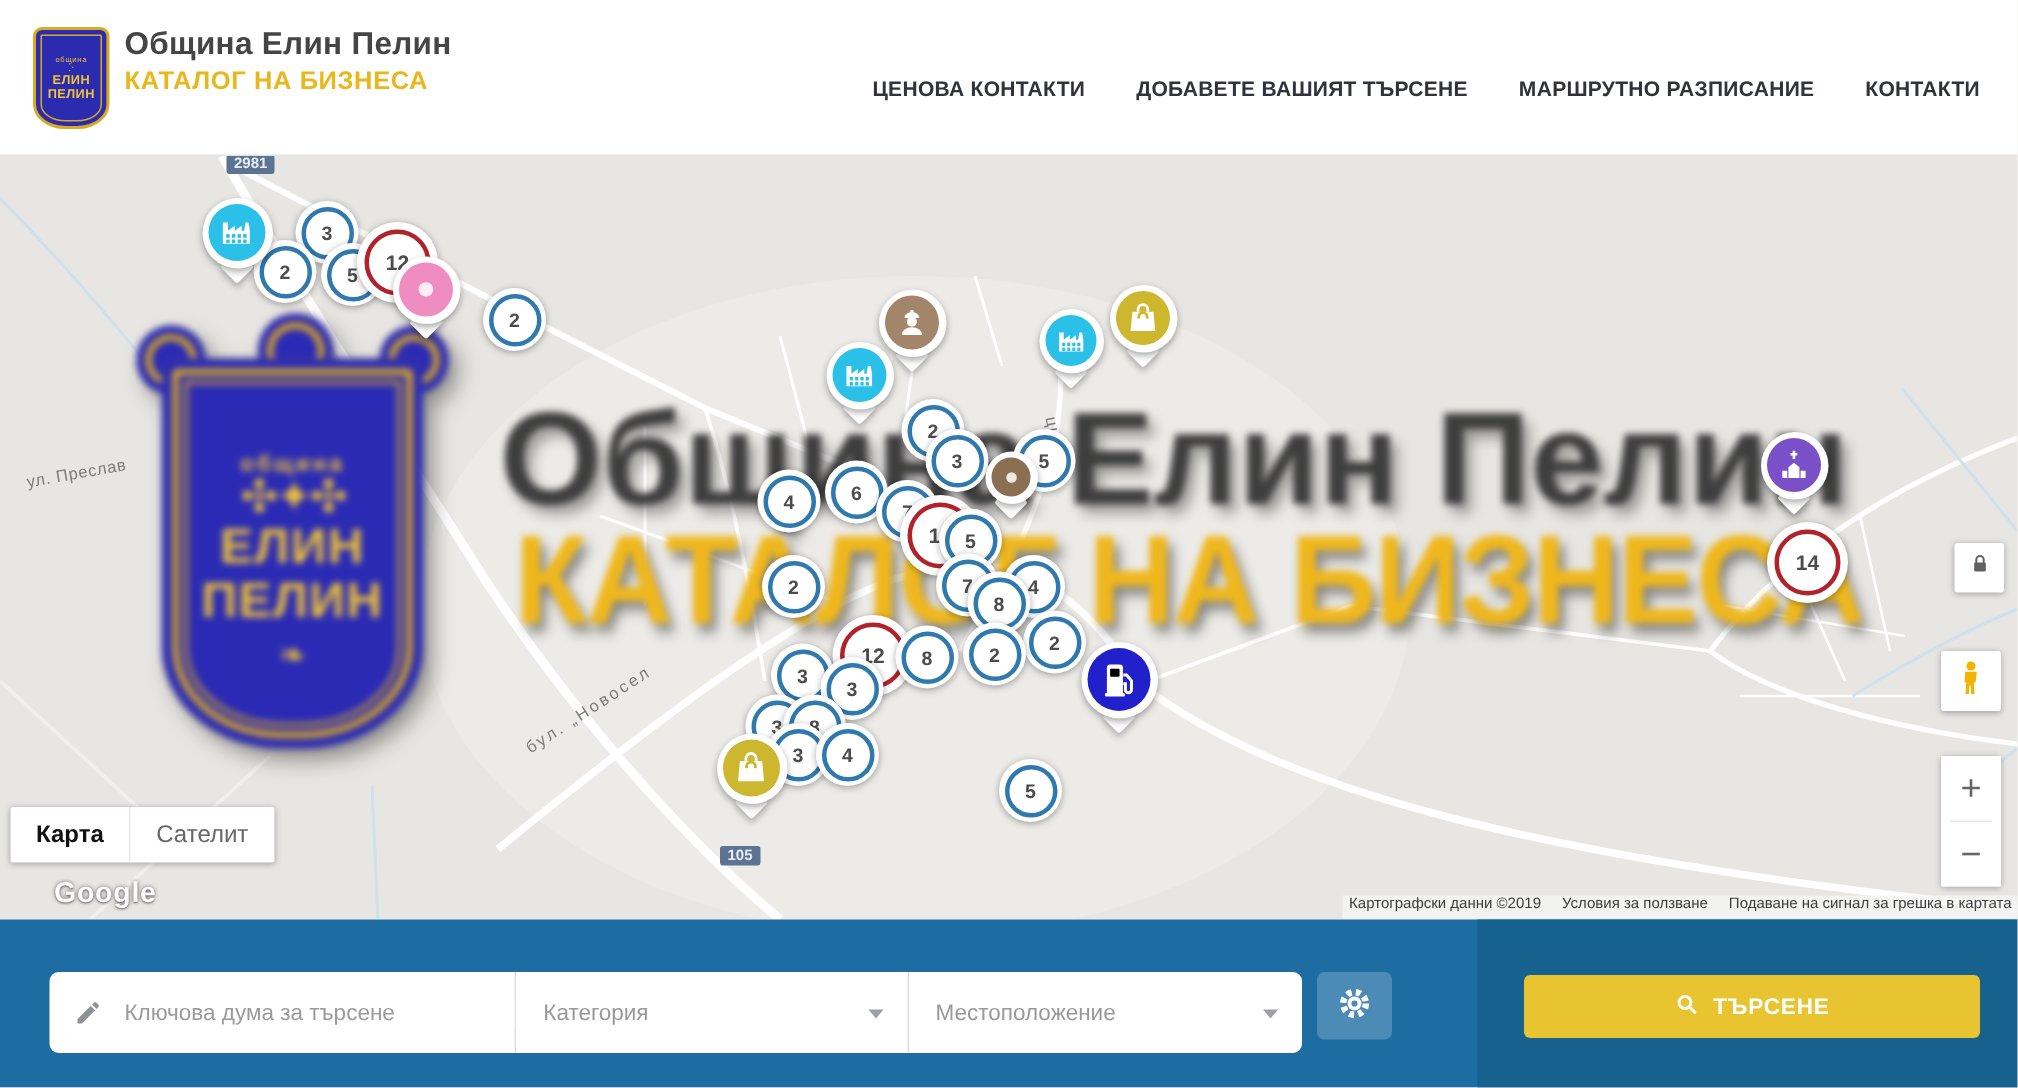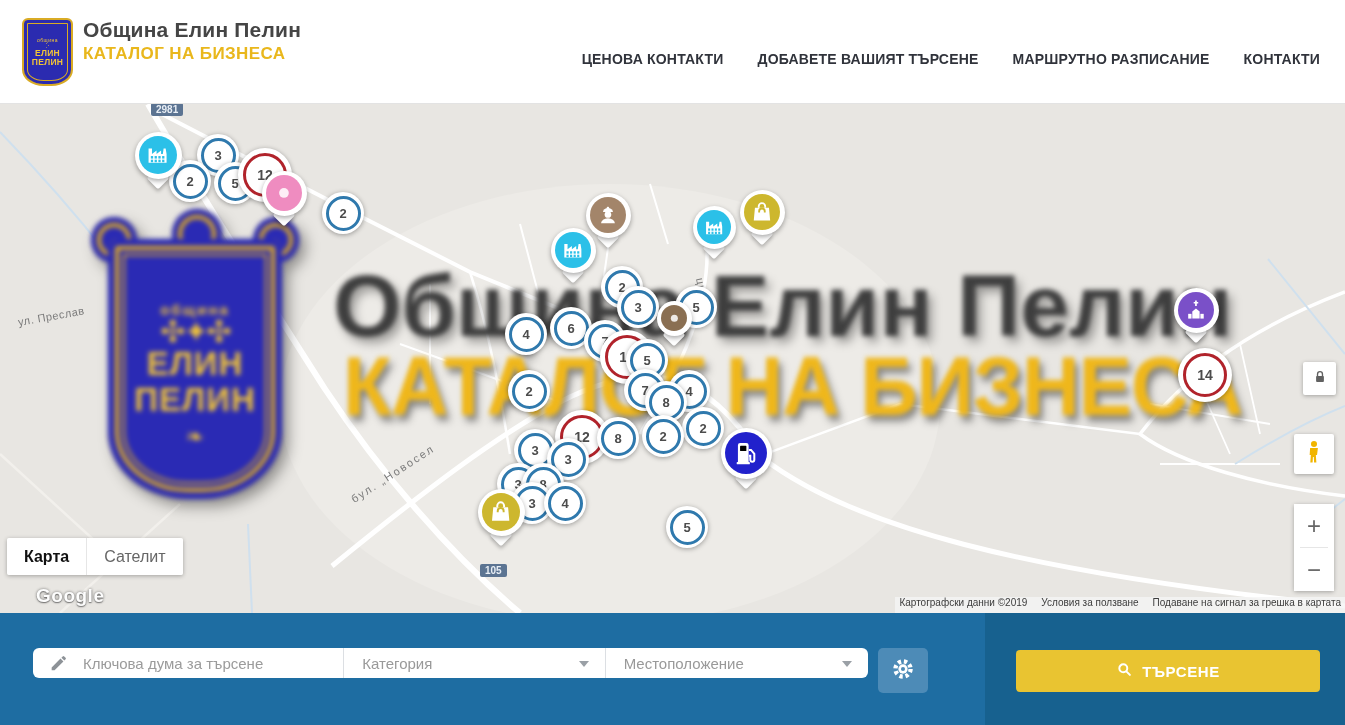--- a/index.html
+++ b/index.html
@@ -77,21 +77,21 @@
   .ctl-lock{left:1303px;top:258px;width:33px;height:33px;}
   .ctl-peg{left:1294px;top:330px;width:40px;height:40px;}
   .zoom-ctl{position:absolute;left:1294px;top:400px;width:40px;height:87px;background:#fff;z-index:6;
        box-shadow:0 1px 4px rgba(0,0,0,.3);border-radius:2px;display:flex;flex-direction:column;}
   .zoom-ctl button{flex:1;border:none;background:#fff;font-size:24px;color:#666;cursor:pointer;
        font-family:"Liberation Sans",sans-serif;line-height:1;}
   .zoom-ctl .zdiv{height:1px;background:#e6e6e6;margin:0 6px;}
   
   .searchbar{position:absolute;left:0;top:613px;width:1345px;height:112px;background:#1e6da2;z-index:40;}
   .searchbar .dark{position:absolute;right:0;top:0;width:360px;height:112px;background:#17618f;}
-  .pill{position:absolute;left:33px;top:35px;width:835px;height:30px;background:#fff;border-radius:6px;
+  .pill{position:absolute;left:33px;top:35px;width:835px;height:54px;background:#fff;border-radius:6px;
         display:flex;align-items:stretch;}
   .field{display:flex;align-items:center;color:#999;font-size:15px;position:relative;}
   .f1{width:325px;border-right:1px solid #dcdfe3;}
   .f2{width:254px;border-right:1px solid #dcdfe3;padding-left:18px;cursor:pointer;}
   .f3{width:256px;padding-left:18px;cursor:pointer;text-align:center;}
   .f1 input{border:none;outline:none;flex:1;font-size:15px;color:#555;font-family:"Liberation Sans",sans-serif;}
   .f1 input::placeholder{color:#9b9b9b;}
   .f1 .pencil{width:20px;height:20px;margin:0 12px 0 16px;}
   .caret{position:absolute;right:16px;top:50%;margin-top:-2px;width:0;height:0;
          border-left:5px solid transparent;border-right:5px solid transparent;border-top:6px solid #9aa0a6;}

